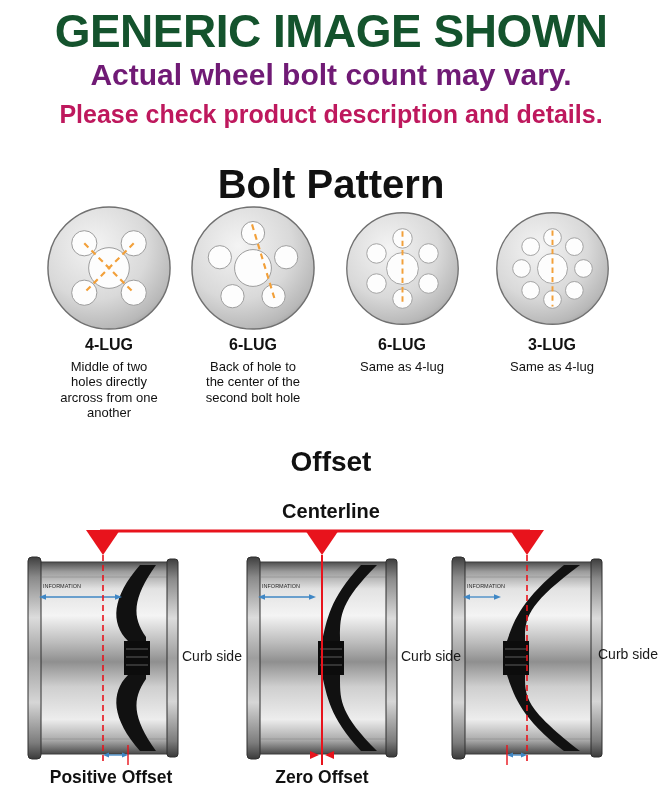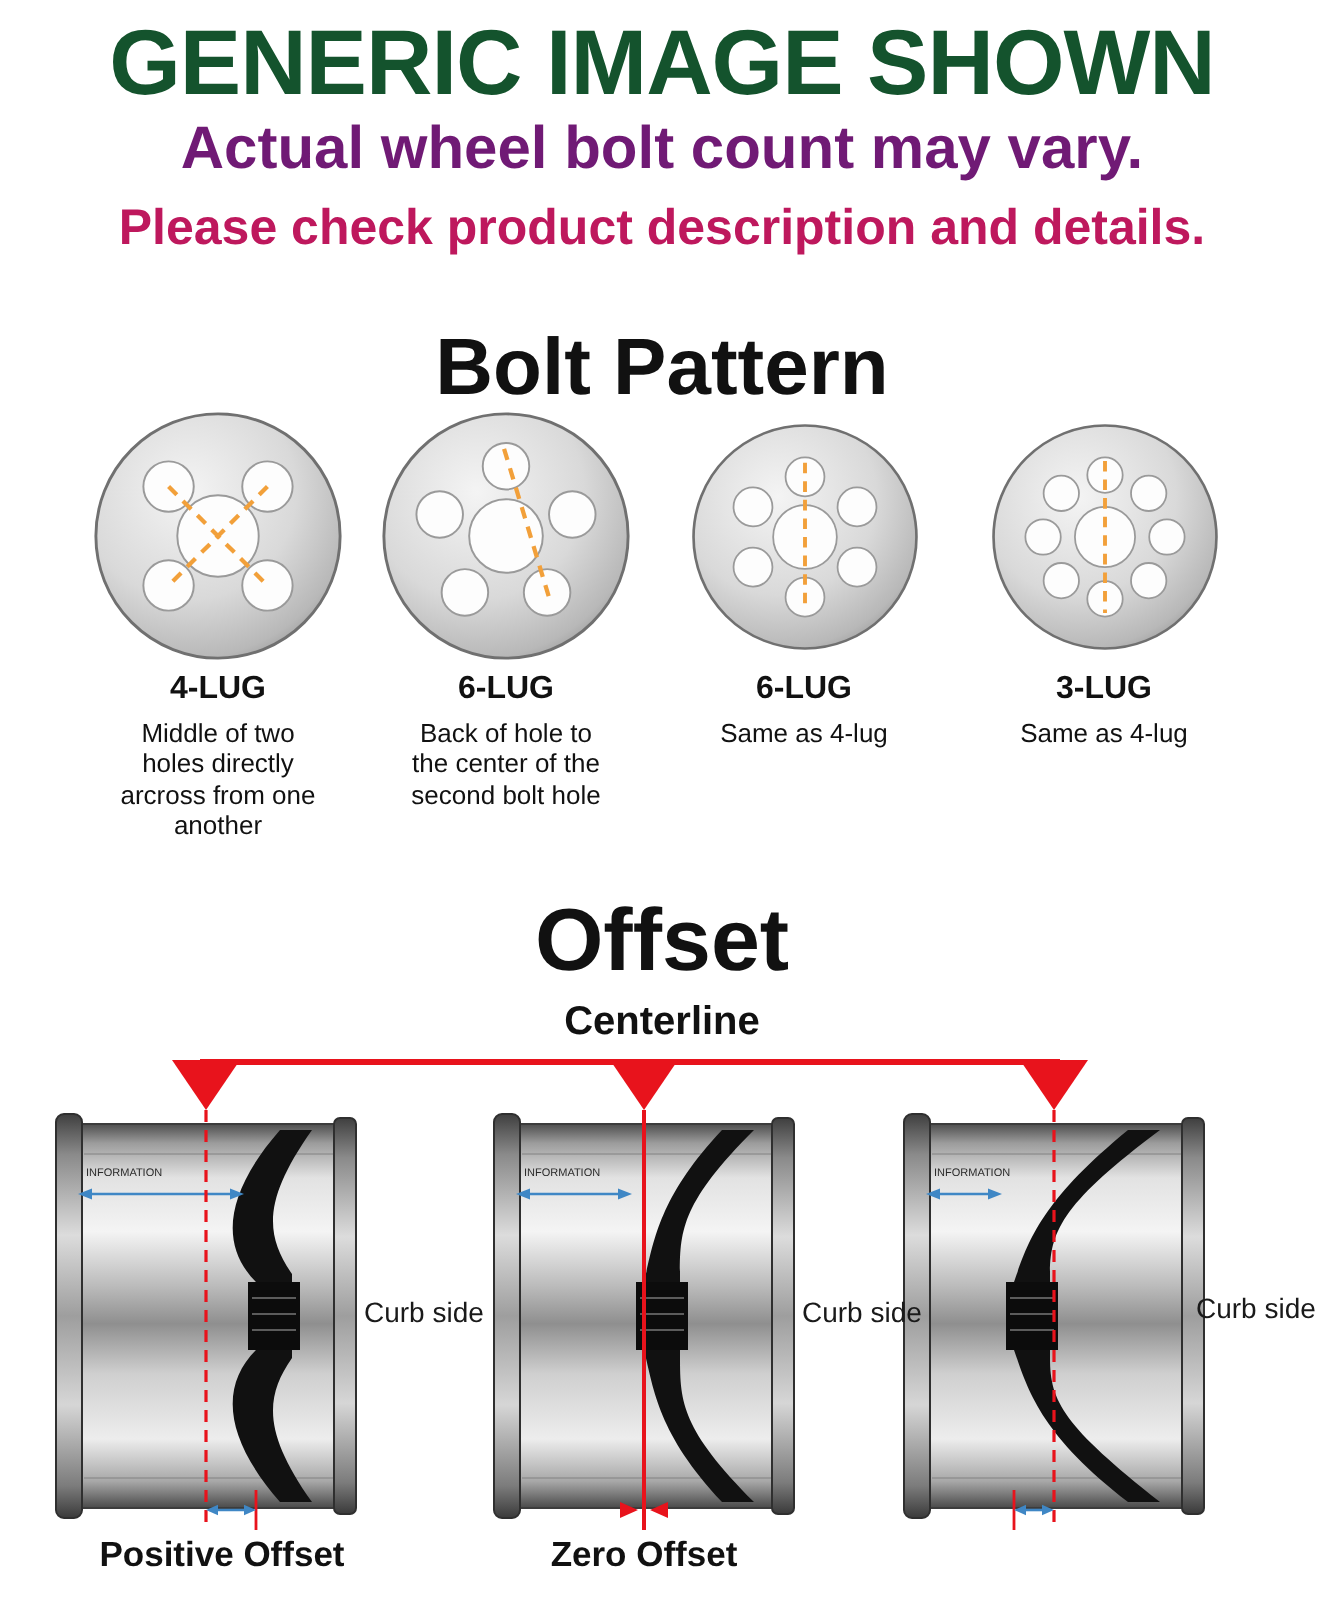--- a/index.html
+++ b/index.html
@@ -16,21 +16,21 @@
   .bolt-row { position:absolute; top:204px; left:0; width:662px; display:flex; justify-content:center; gap:6px; }
   .lug-col { text-align:center; }
   .lug-col.w-a { width:138px; }
   .lug-col.w-b { width:138px; }
   .lug-col.w-c { width:148px; }
   .lug-col.w-d { width:140px; }
   .lug-circle-box { height:128px; display:flex; align-items:center; justify-content:center; }
   .lug-label { font-size:16px; font-weight:700; margin-top:4px; }
   .lug-desc  { font-size:13px; line-height:1.18; margin-top:5px; width:106px; margin-left:auto; margin-right:auto; }
 
-  .offset-title { top:446px; font-size:44px; font-weight:800; }
+  .offset-title { top:446px; font-size:28px; font-weight:800; }
   .centerline-label { top:500px; font-size:20px; font-weight:600; }
 
   .offset-svg { position:absolute; top:528px; left:0; width:662px; height:238px; display:block; }
 
   .curb { position:absolute; font-size:14px; color:#1a1a1a; white-space:nowrap; }
   .curb-1 { top:648px; left:182px; }
   .curb-2 { top:648px; left:401px; }
   .curb-3 { top:646px; left:598px; }
 
   .off-label { position:absolute; top:767px; width:220px; text-align:center; font-size:17.5px; font-weight:700; }

